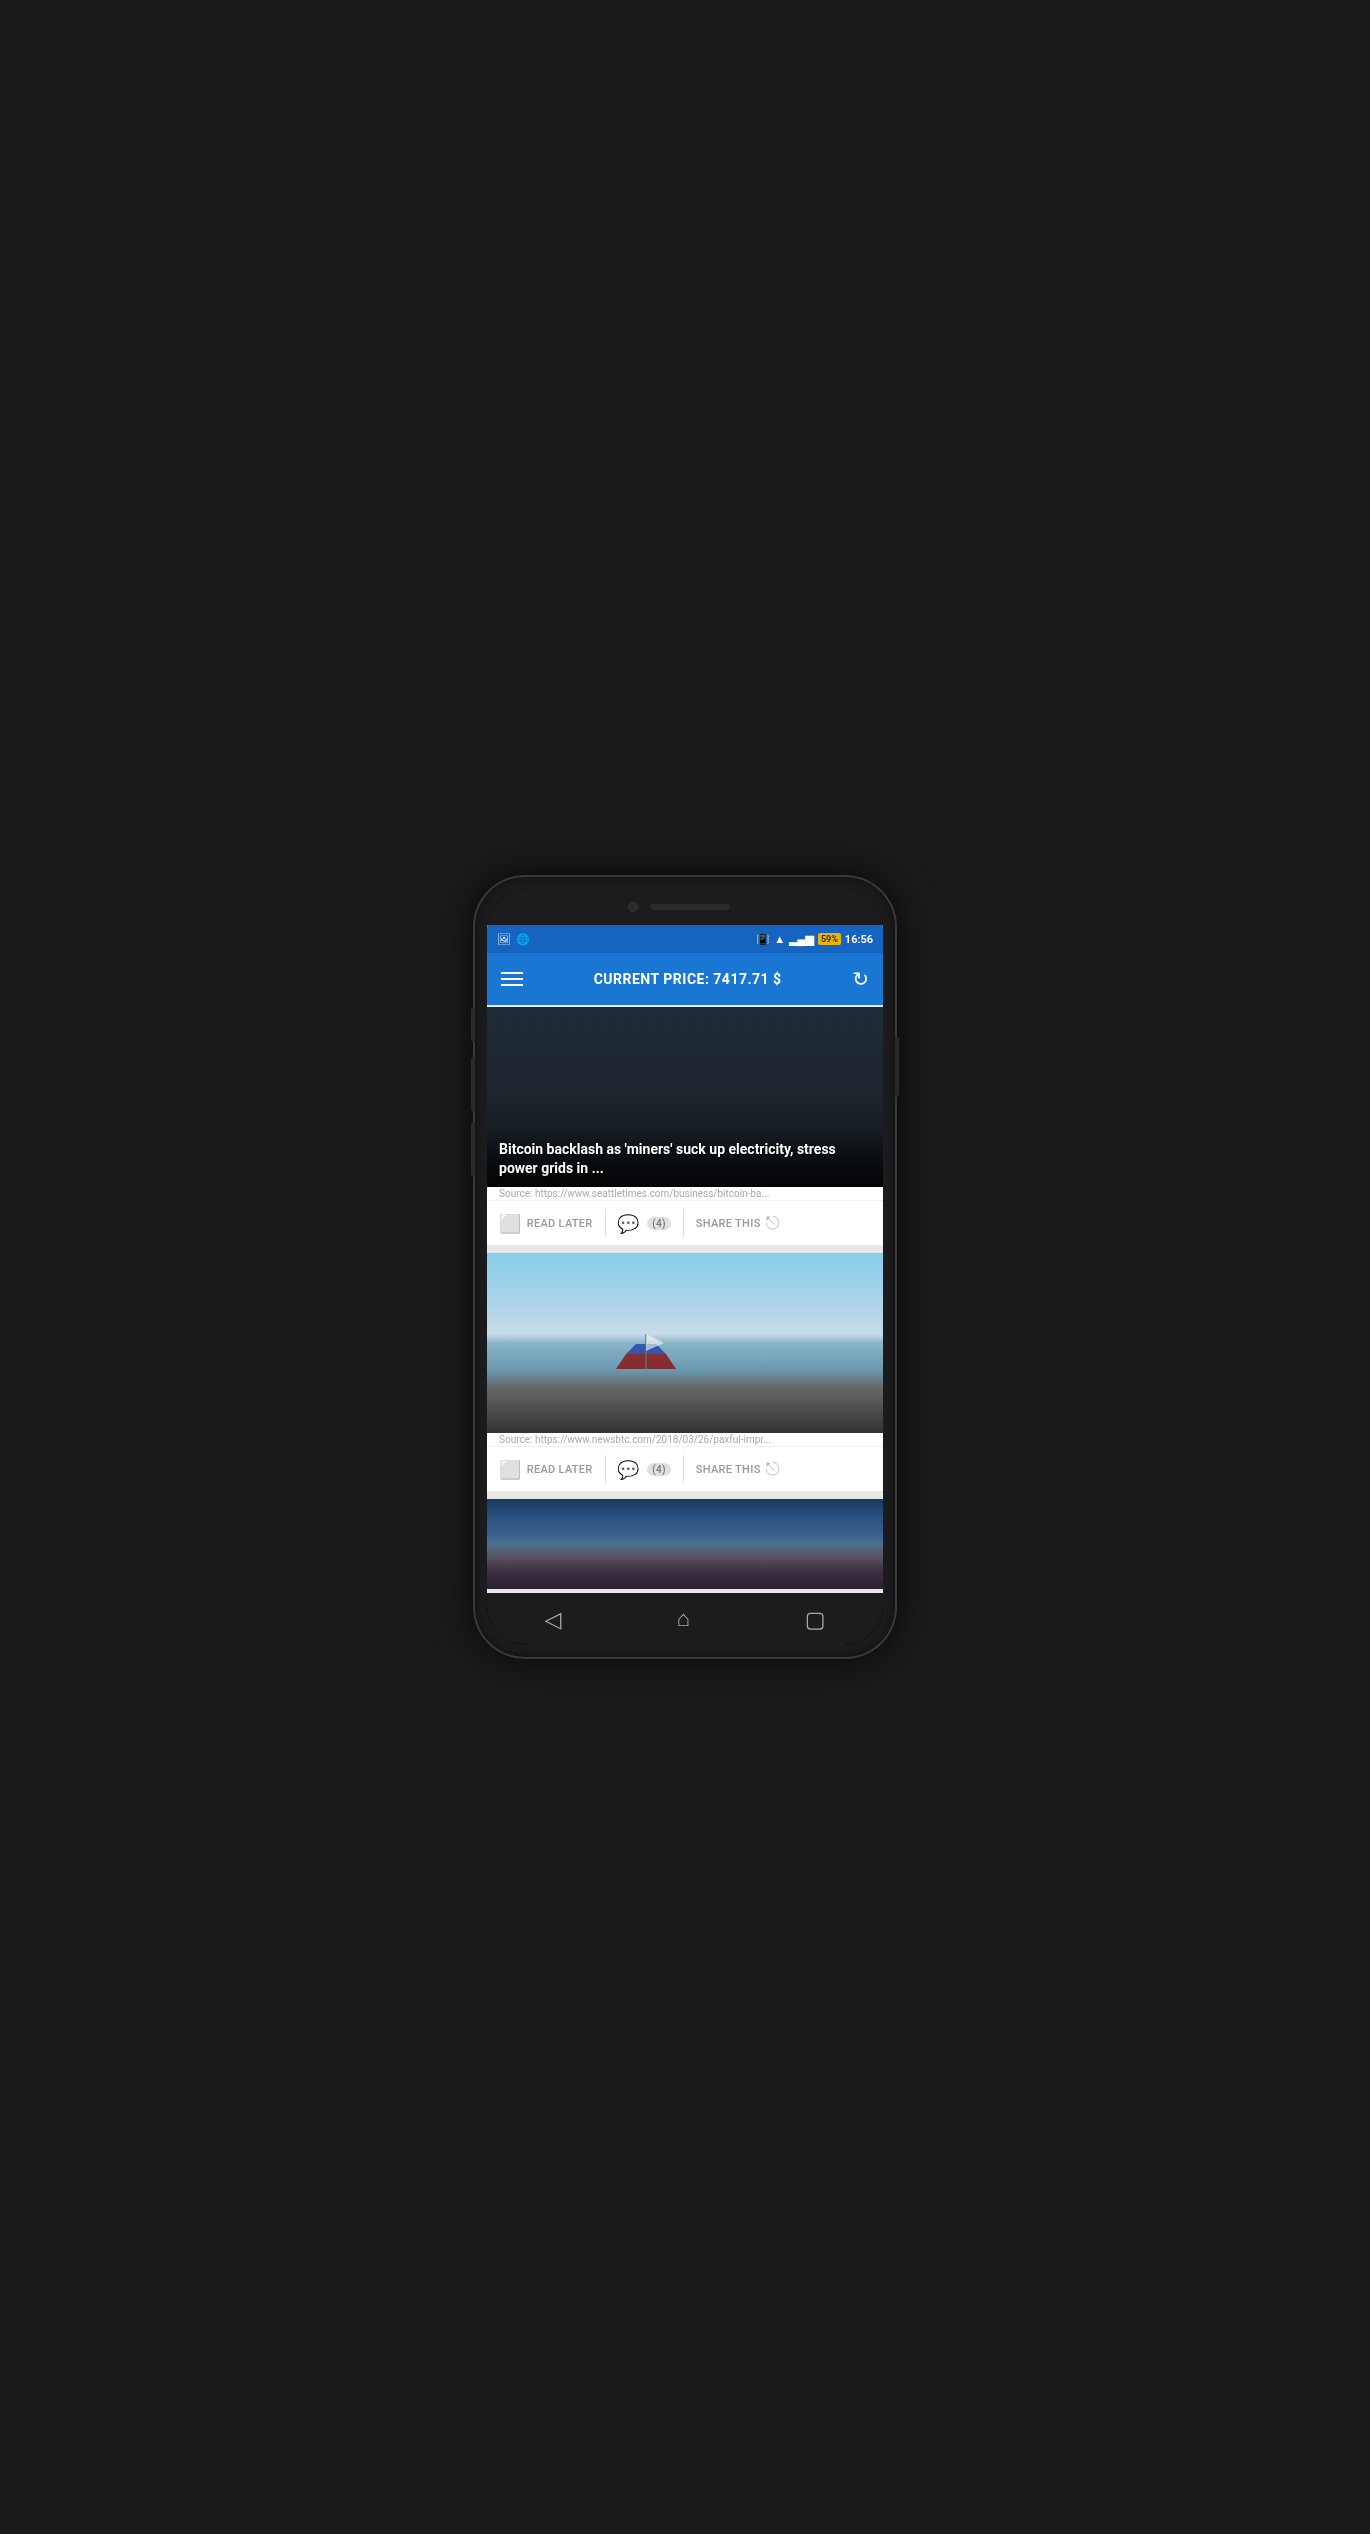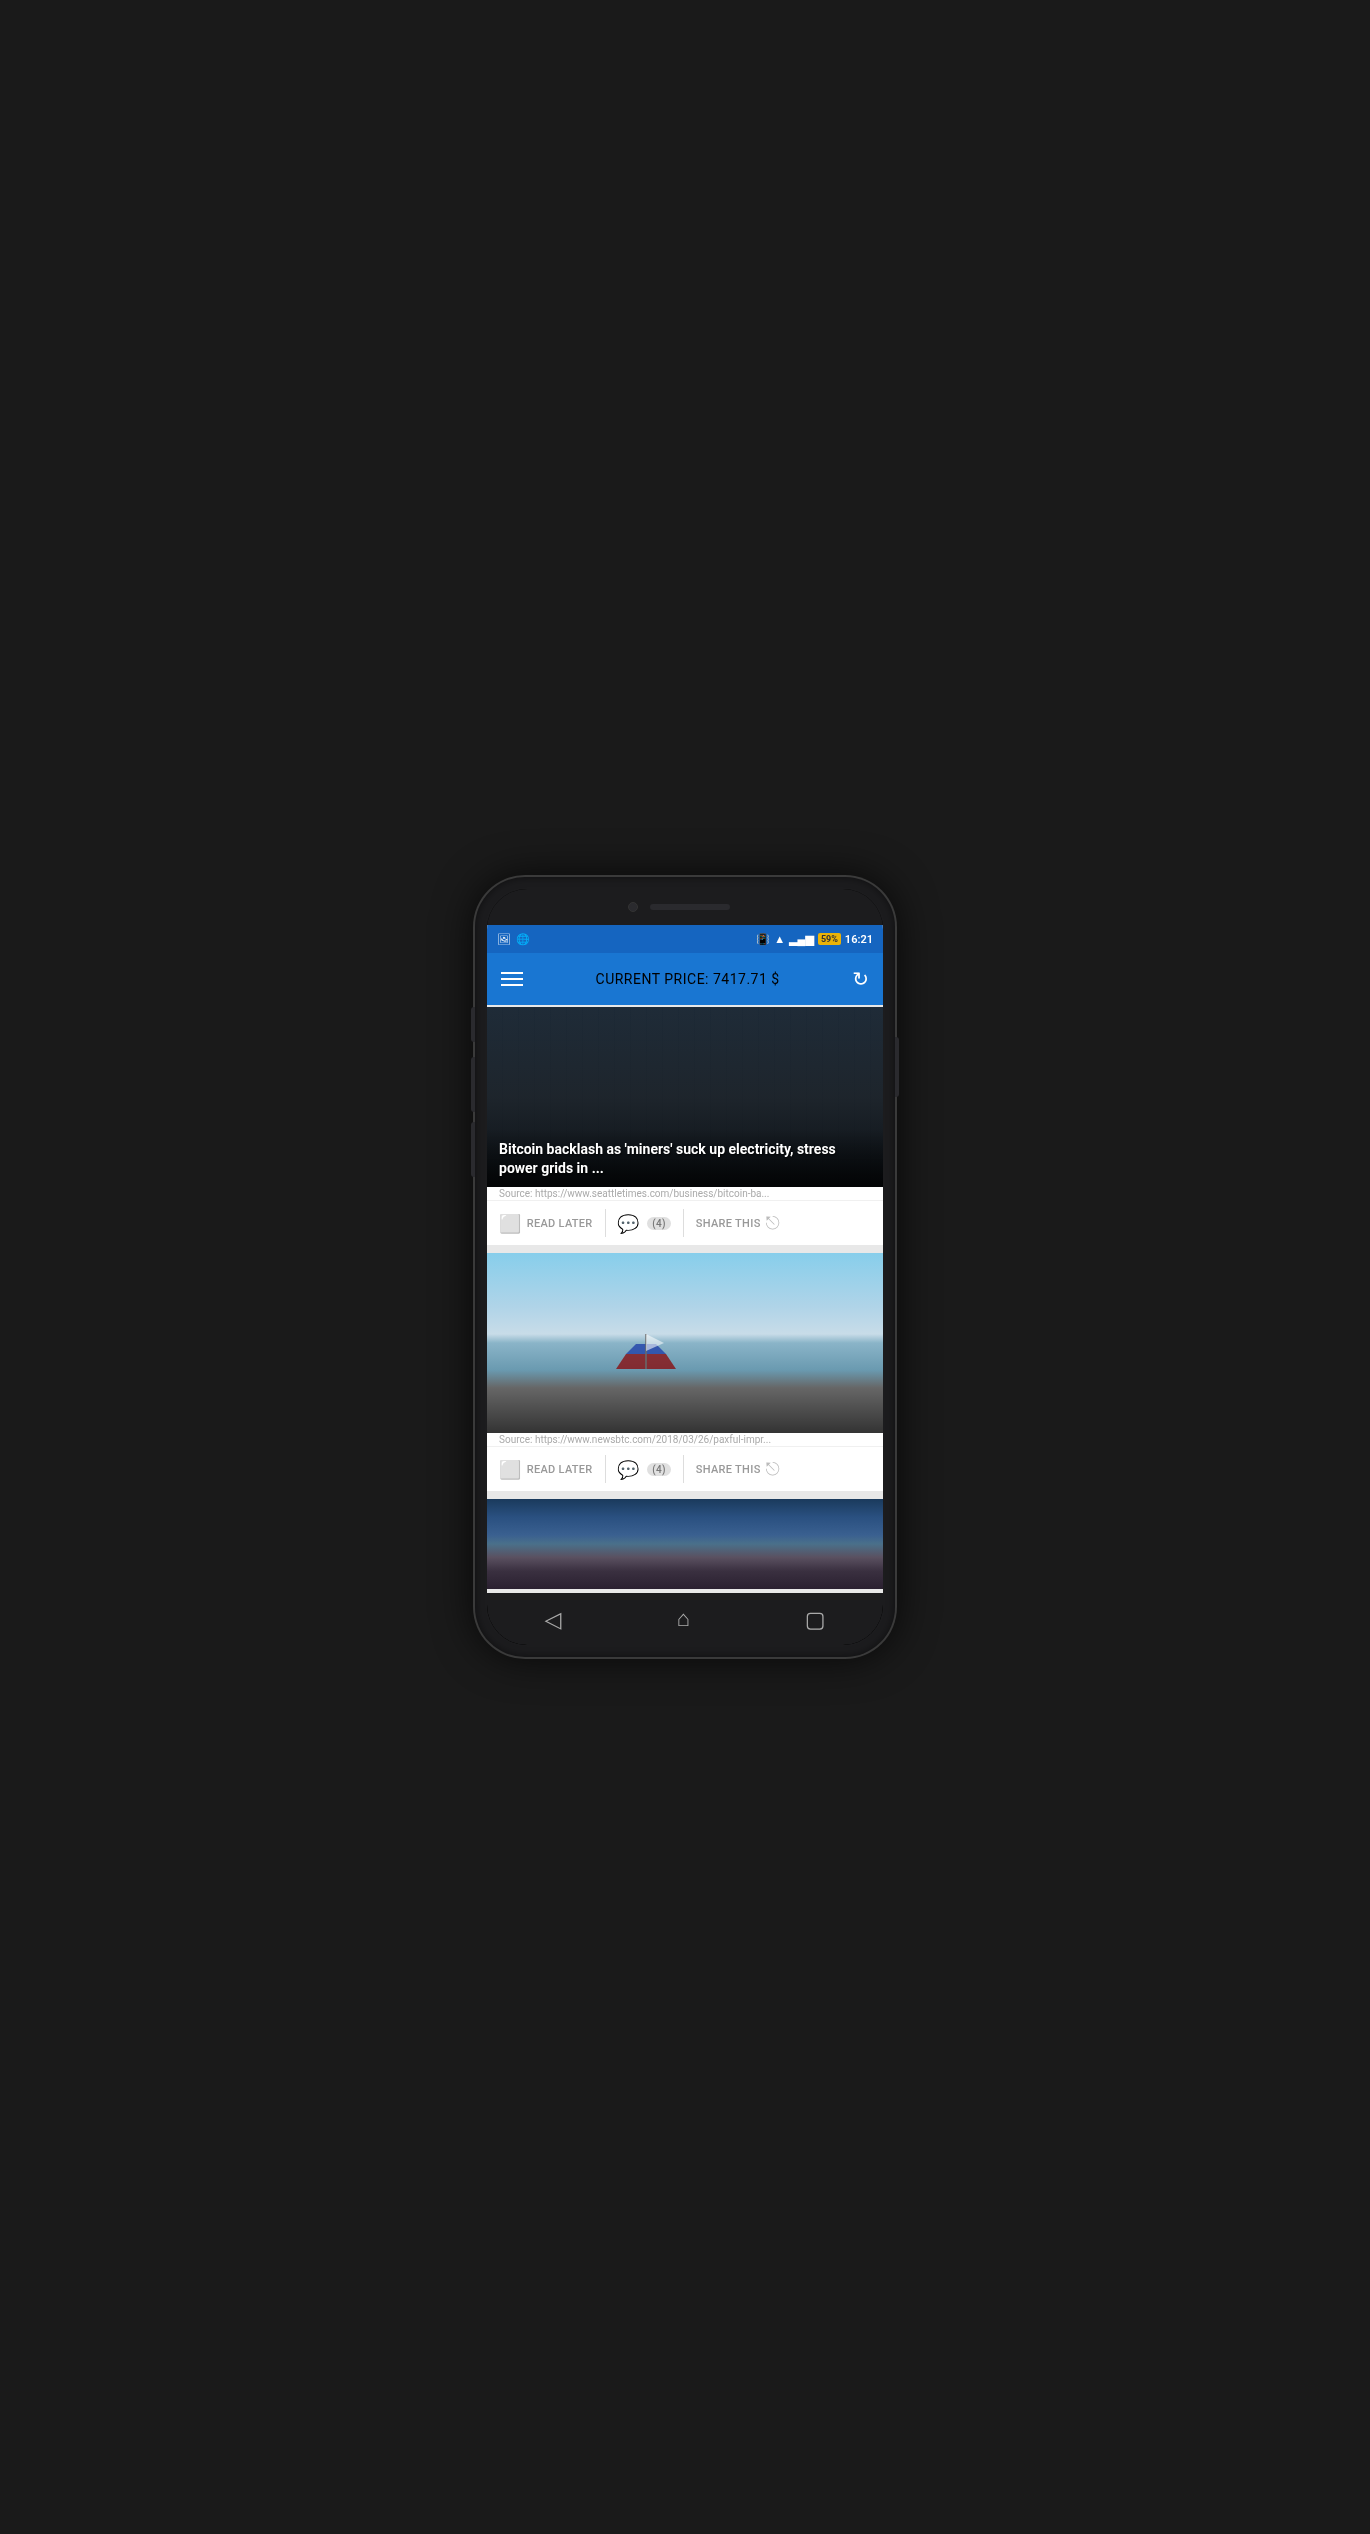--- a/index.html
+++ b/index.html
@@ -136,23 +136,23 @@
     }
 
     .hamburger-icon span {
       display: block;
       width: 22px;
       height: 2px;
       background: white;
     }
 
     .header-title {
-      color: #000000;
+      color: #ffffff;
       font-size: 14px;
-      font-weight: normal;
+      font-weight: bold;
       letter-spacing: 0.5px;
     }
 
     .refresh-icon {
       color: white;
       font-size: 20px;
       cursor: pointer;
     }
 
     
@@ -396,21 +396,21 @@
 
           <span class="status-icon">🖼</span>
 
           <span class="status-icon">🌐</span>
         </div>
         <div class="status-right">
           <span class="status-icon">📳</span>
           <span class="status-icon">▲</span>
           <span class="status-icon">▂▄▆</span>
           <span class="battery-badge">59%</span>
-          <span>16:21</span>
+          <span>16:56</span>
         </div>
       </div>
 
       <div class="app-header">
         <div class="hamburger-icon">
           <span></span>
           <span></span>
           <span></span>
         </div>
         <span class="header-title">CURRENT PRICE: 7417.71 $</span>

